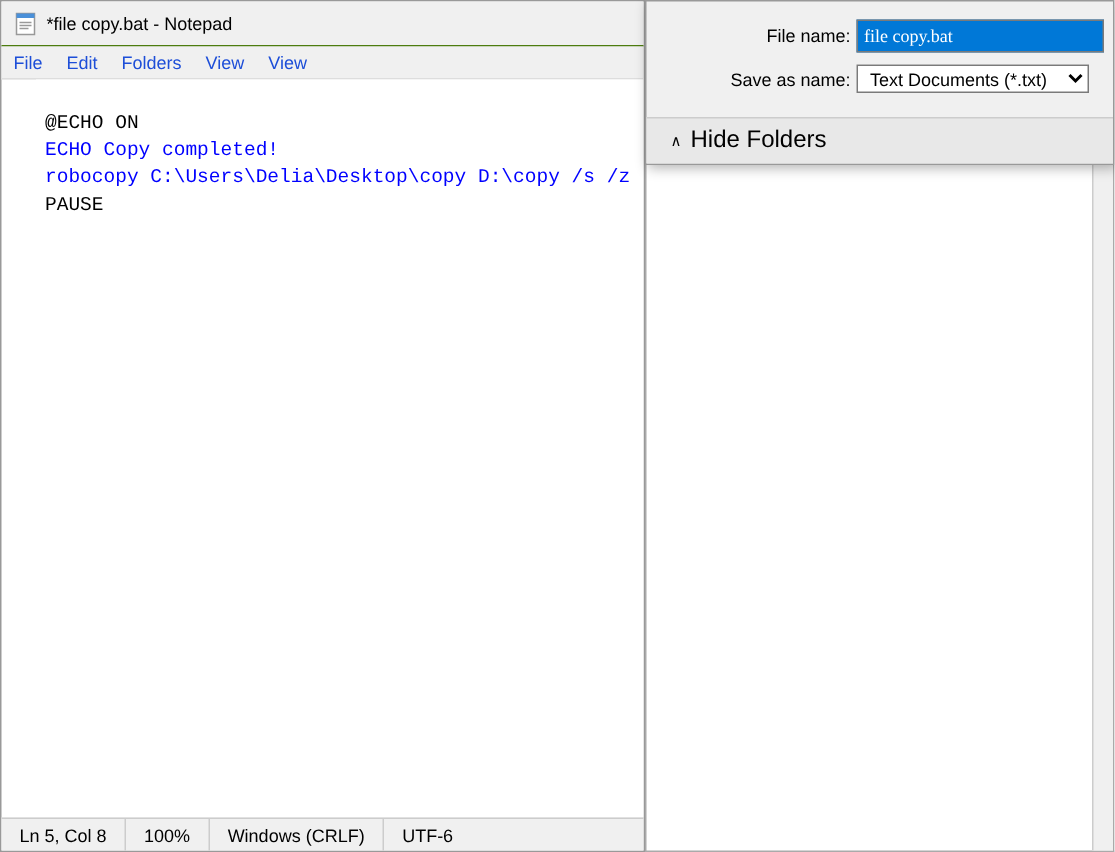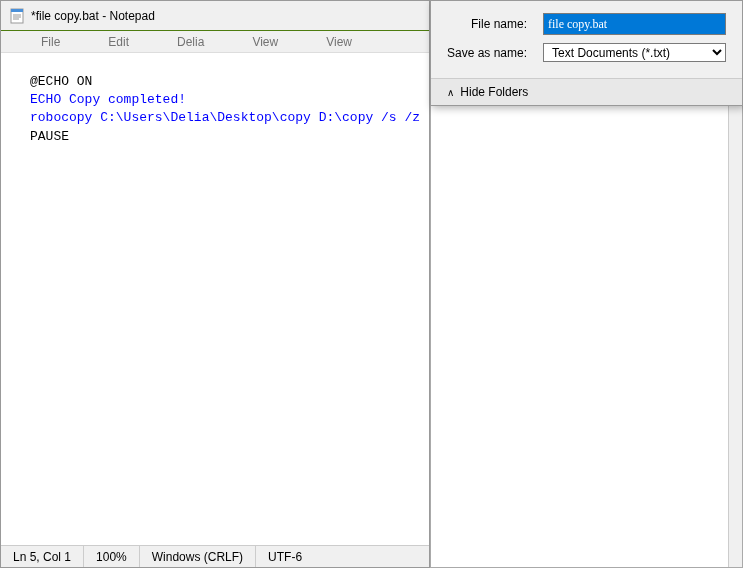--- a/index.html
+++ b/index.html
@@ -52,23 +52,22 @@
       border-bottom: 1px solid #ddd;
       padding: 2px 0;
       display: flex;
       gap: 0;
       height: 22px;
     }
 
     .menu-item {
       padding: 2px 8px;
       font-size: 12px;
-      color: #737373;
+      color: #1d4ed8;
       cursor: pointer;
-      margin-left: 32px;
     }
 
     .editor-area {
       flex: 1;
       padding: 20px 6px;
       font-family: Consolas, 'Courier New', monospace;
       font-size: 13px;
       color: #000;
       overflow: auto;
       background: #fff;
@@ -114,21 +113,22 @@
     }
 
     .dialog-content {
       padding: 12px 16px 8px 16px;
     }
 
     .dialog-row {
       display: flex;
       align-items: center;
       margin-bottom: 8px;
-      gap: 16px;
+      gap: 4px;
+      margin-left: 40px;
     }
 
     .dialog-label {
       font-size: 12px;
       color: #000;
       text-align: right;
       white-space: nowrap;
       min-width: 80px;
     }
 
@@ -165,21 +165,21 @@
       display: flex;
       align-items: center;
       padding: 6px 16px;
       background: #e8e8e8;
       border-top: 1px solid #ccc;
       cursor: pointer;
       gap: 6px;
     }
 
     .hide-folders-text {
-      font-size: 12px;
+      font-size: 16px;
       color: #000;
     }
 
     .chevron {
       font-size: 10px;
     }
 
     
     .main-bg {
       position: absolute;
@@ -213,34 +213,34 @@
       <line x1="4" y1="7" x2="12" y2="7" stroke="#999" stroke-width="1"></line>
       <line x1="4" y1="9" x2="12" y2="9" stroke="#999" stroke-width="1"></line>
       <line x1="4" y1="11" x2="10" y2="11" stroke="#999" stroke-width="1"></line>
     </svg>
     <span class="title-bar-text">*file copy.bat - Notepad</span>
   </div>
 
   <div class="menu-bar">
     <span class="menu-item">File</span>
     <span class="menu-item">Edit</span>
-    <span class="menu-item">Delia</span>
+    <span class="menu-item">Folders</span>
     <span class="menu-item">View</span>
     <span class="menu-item">View</span>
   </div>
 
   <div class="editor-area">
     <div class="line-normal">@ECHO ON</div>
     <div style="color:#0000ff;">ECHO Copy completed!</div>
     <div style="color:#0000ff;">robocopy C:\Users\Delia\Desktop\copy D:\copy /s /z</div>
     <div class="line-normal">PAUSE</div>
   </div>
 
   <div class="status-bar">
-    <div class="status-segment">Ln 5, Col 1</div>
+    <div class="status-segment">Ln 5, Col 8</div>
     <div class="status-segment">100%</div>
     <div class="status-segment">Windows (CRLF)</div>
     <div class="status-segment">UTF-6</div>
   </div>
 </div>
 
 <div class="main-bg">
   <div class="scrollbar-right"></div>
 </div>
 

